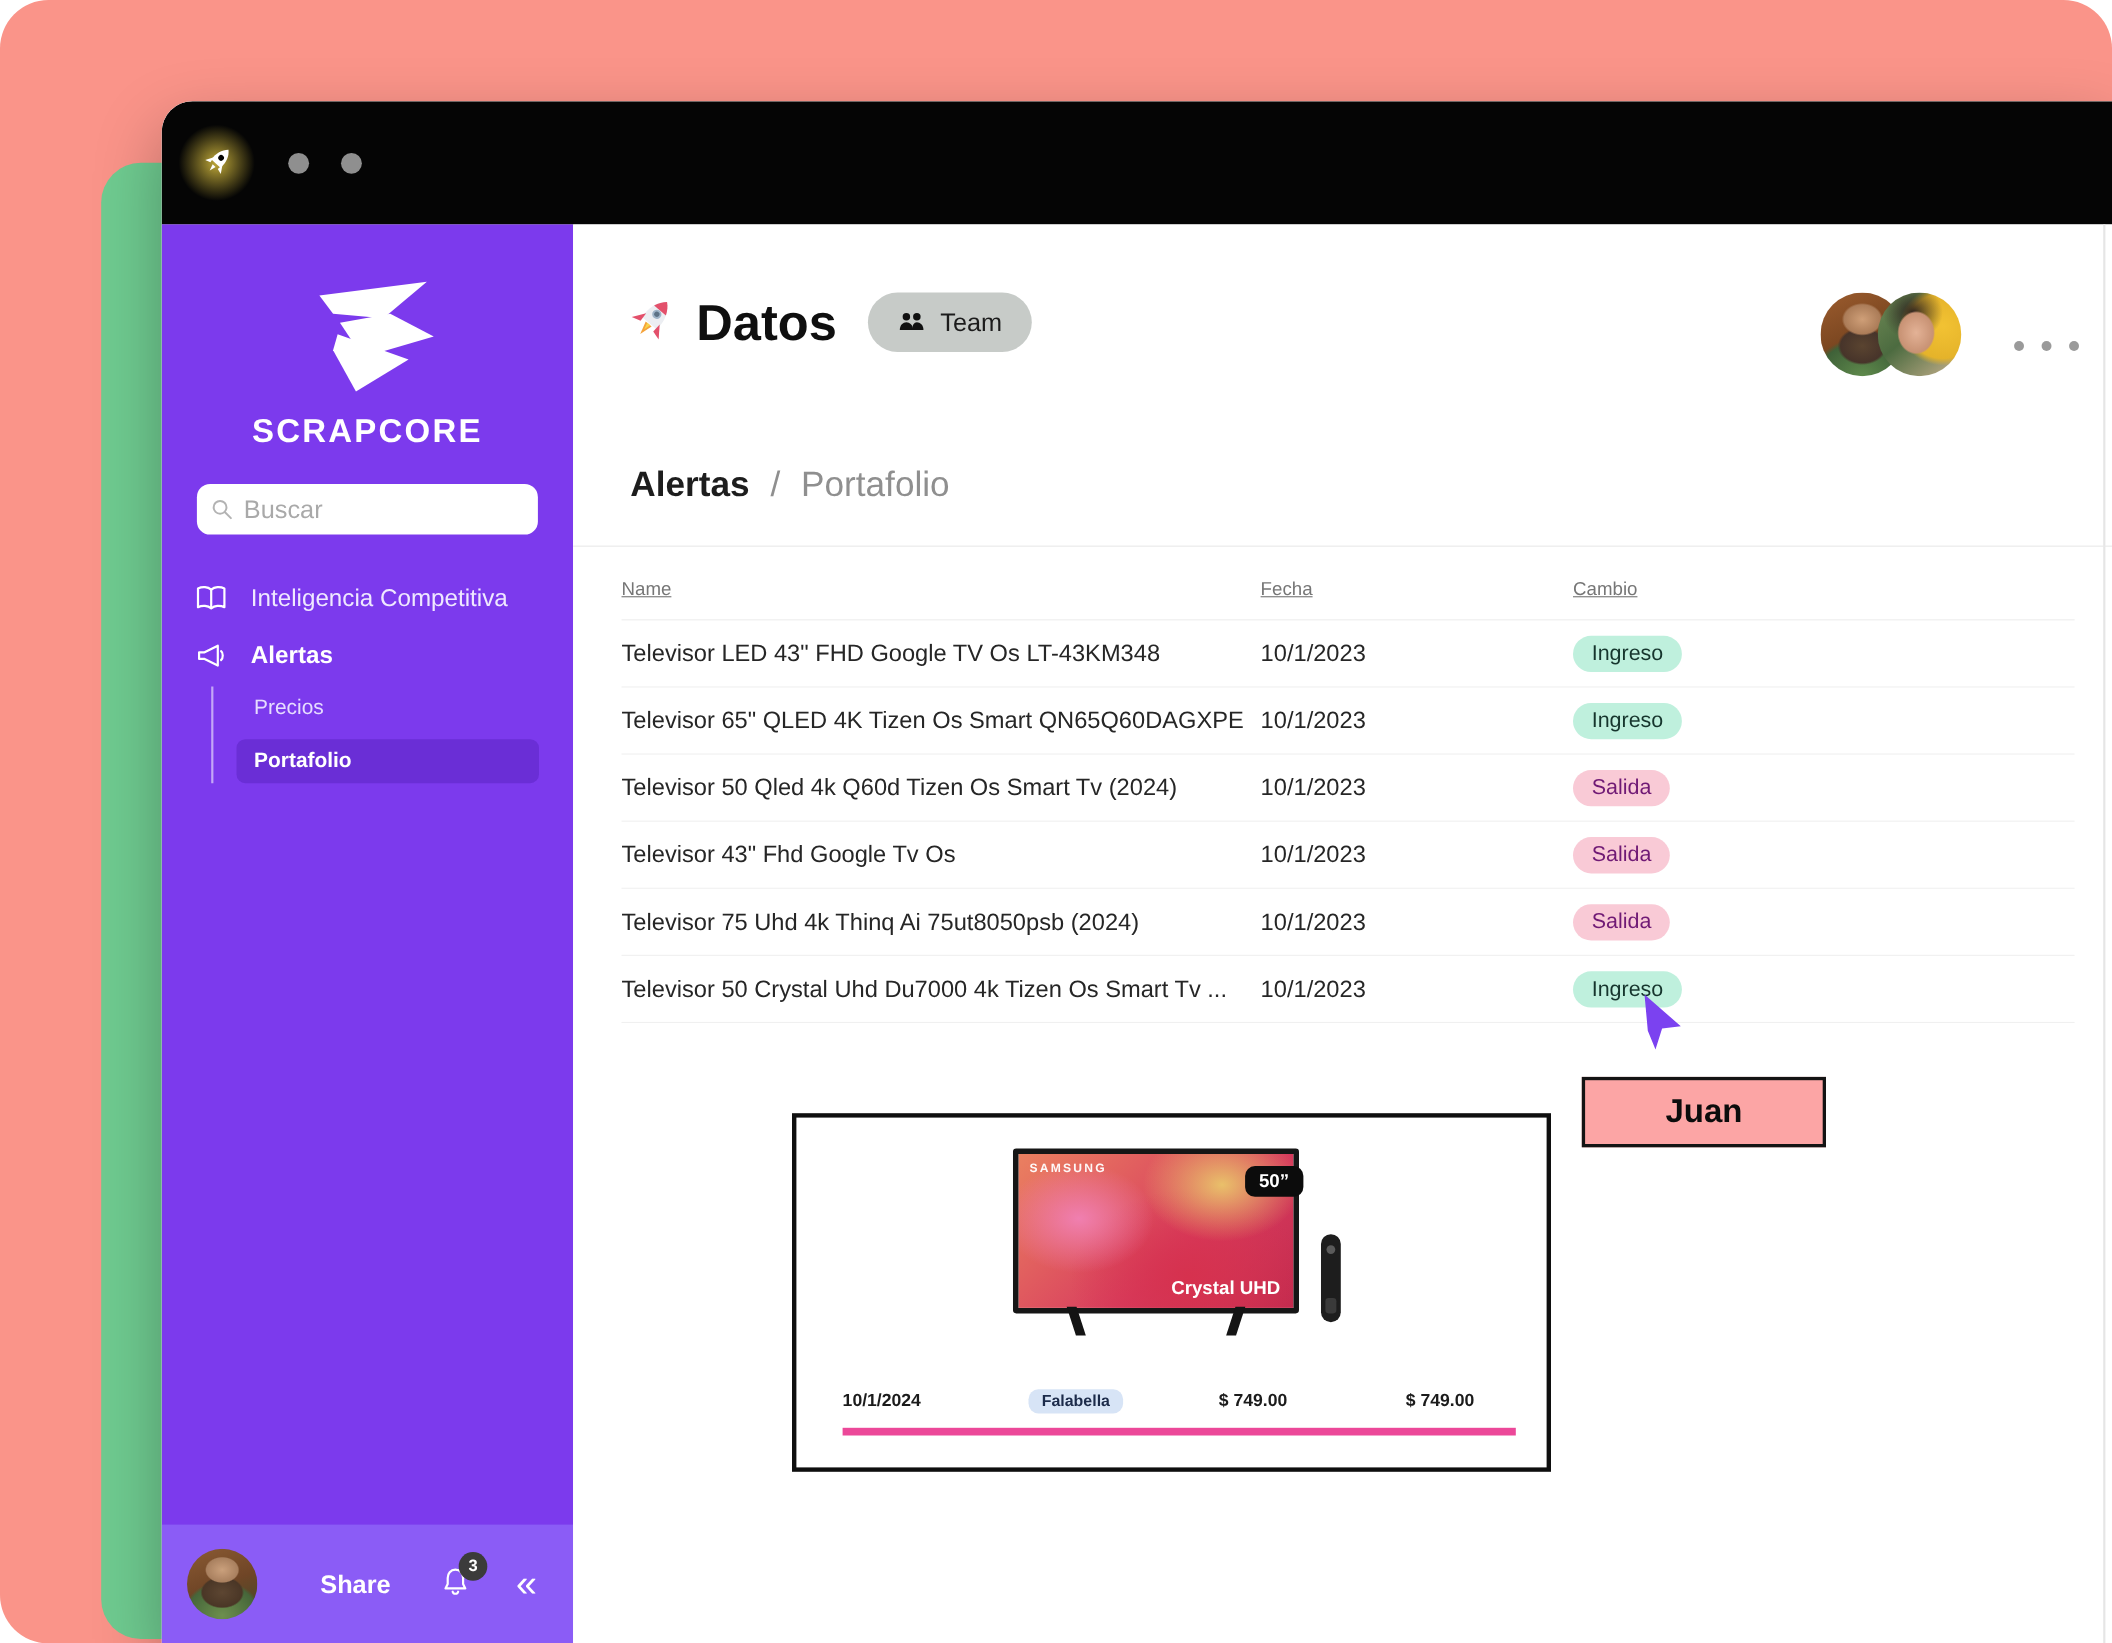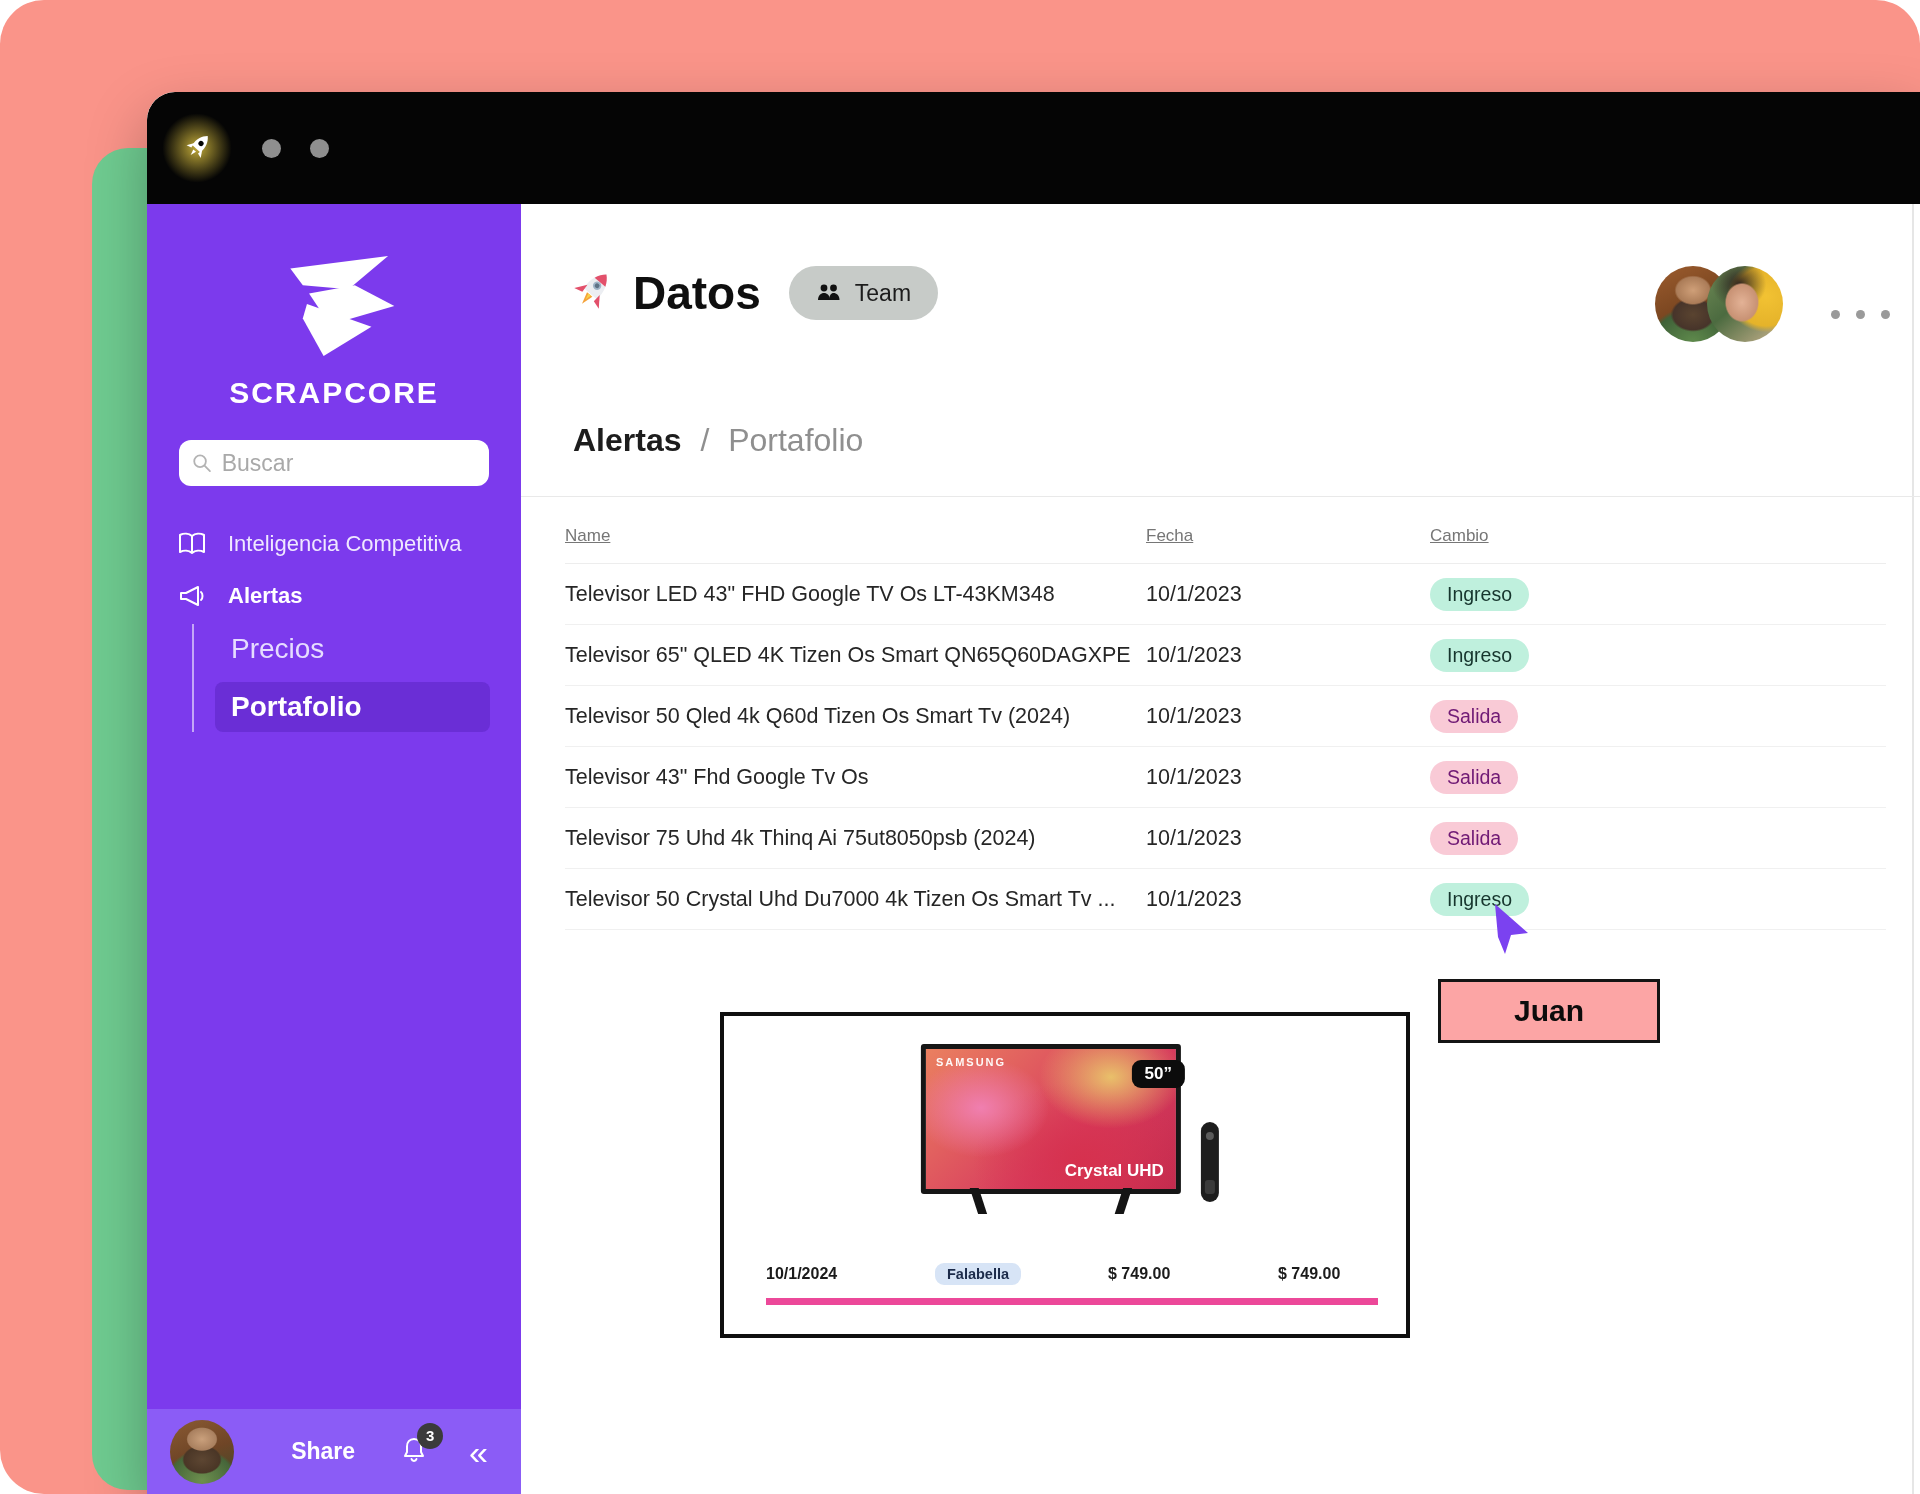--- a/index.html
+++ b/index.html
@@ -21,23 +21,23 @@
   .sidebar { width:374px; background:#7C3AED; position:relative; flex-shrink:0; color:#fff; }
   .logo { width:172px; height:104px; margin:50px auto 0; display:block; }
   .brand { text-align:center; margin-top:18px; font-size:30px; font-weight:800; letter-spacing:2px; color:#fff; }
   .search { margin:30px 32px 0; height:46px; background:#fff; border-radius:12px; display:flex; align-items:center; padding:0 13px; gap:10px; }
   .search input { border:0; outline:0; width:100%; font-size:23px; color:#444; background:transparent; font-family:"Liberation Sans", sans-serif; }
   .search input::placeholder { color:#a9a9a9; }
   .nav { margin-top:32px; }
   .nav-item { display:flex; align-items:center; gap:22px; padding:13px 10px 13px 31px; font-size:22px; color:#EFE8FF; cursor:default; }
   .nav-item.bold { font-weight:700; color:#fff; }
   .subnav { margin:2px 0 0 45px; border-left:2px solid rgba(255,255,255,.55); }
-  .sub-item { display:block; margin:0 31px 8px 21px; padding:9px 16px; font-size:28px; color:#E6DCFF; border-radius:8px; }
+  .sub-item { display:block; margin:0 31px 8px 21px; padding:9px 16px; font-size:19px; color:#E6DCFF; border-radius:8px; }
   .sub-item.active { background:#6A2ED6; color:#fff; font-weight:700; }
-  .sidebar-footer { position:absolute; left:0; right:0; bottom:0; height:85px; background:#8B5CF6; display:flex; align-items:center; padding:0 36px 0 23px; }
+  .sidebar-footer { position:absolute; left:0; right:0; bottom:0; height:108px; background:#8B5CF6; display:flex; align-items:center; padding:0 36px 0 23px; }
   .avatar-sm { width:64px; height:64px; border-radius:50%; overflow:hidden;
     background: radial-gradient(26px 20px at 50% 30%, #caa07c 0%, #a9805f 55%, rgba(0,0,0,0) 60%),
                 radial-gradient(30px 22px at 50% 62%, #5d4632 0%, #4a3626 60%, rgba(0,0,0,0) 66%),
                 radial-gradient(46px 40px at 50% 95%, #6d8f4e 0%, #46663a 70%, rgba(0,0,0,0) 78%),
                 linear-gradient(160deg, #8a5a33 0%, #6f4526 50%, #3c4a2a 100%); }
   .footer-spacer { flex:1; }
   .share-label { font-size:23px; font-weight:600; color:#fff; margin-right:44px; }
   .bell-wrap { position:relative; margin-right:40px; }
   .bell-badge { position:absolute; top:-12px; right:-14px; width:26px; height:26px; border-radius:50%; background:#3b3b3b; color:#fff; font-size:15px; display:grid; place-items:center; font-weight:600; }
   .collapse-icon { font-size:34px; color:#fff; letter-spacing:-3px; line-height:1; }

